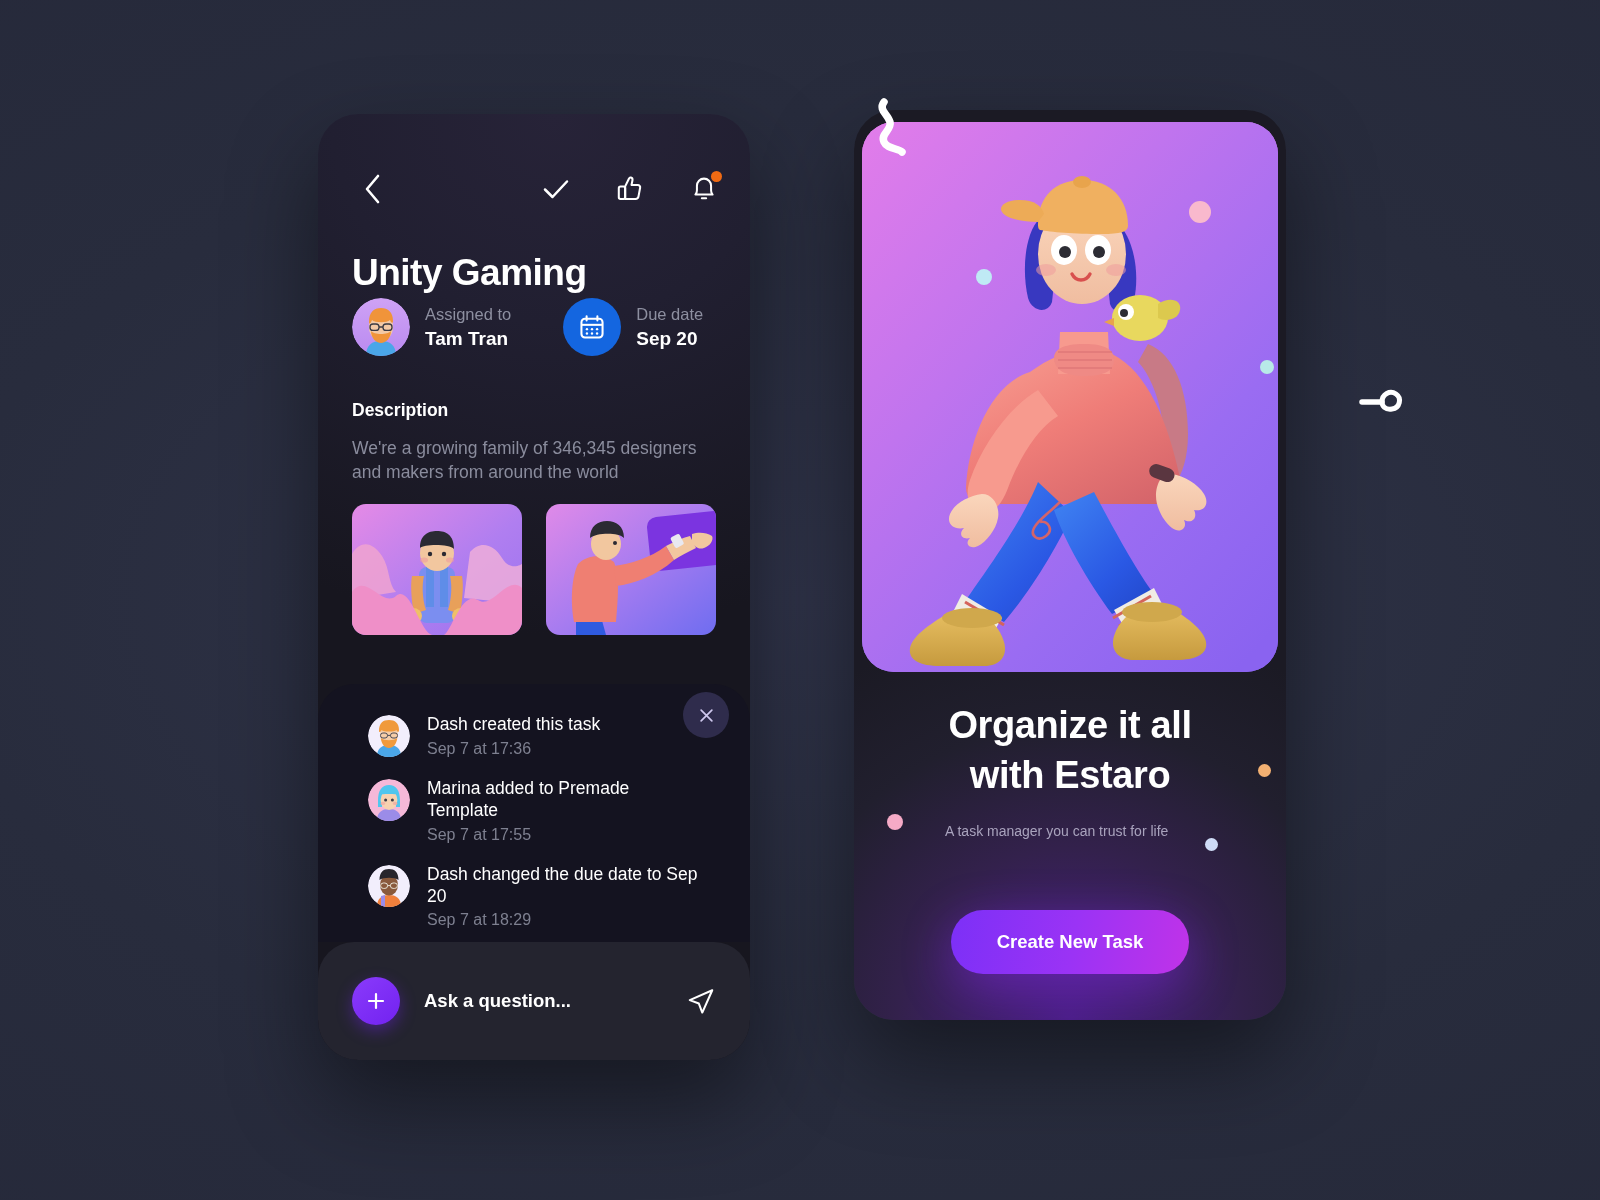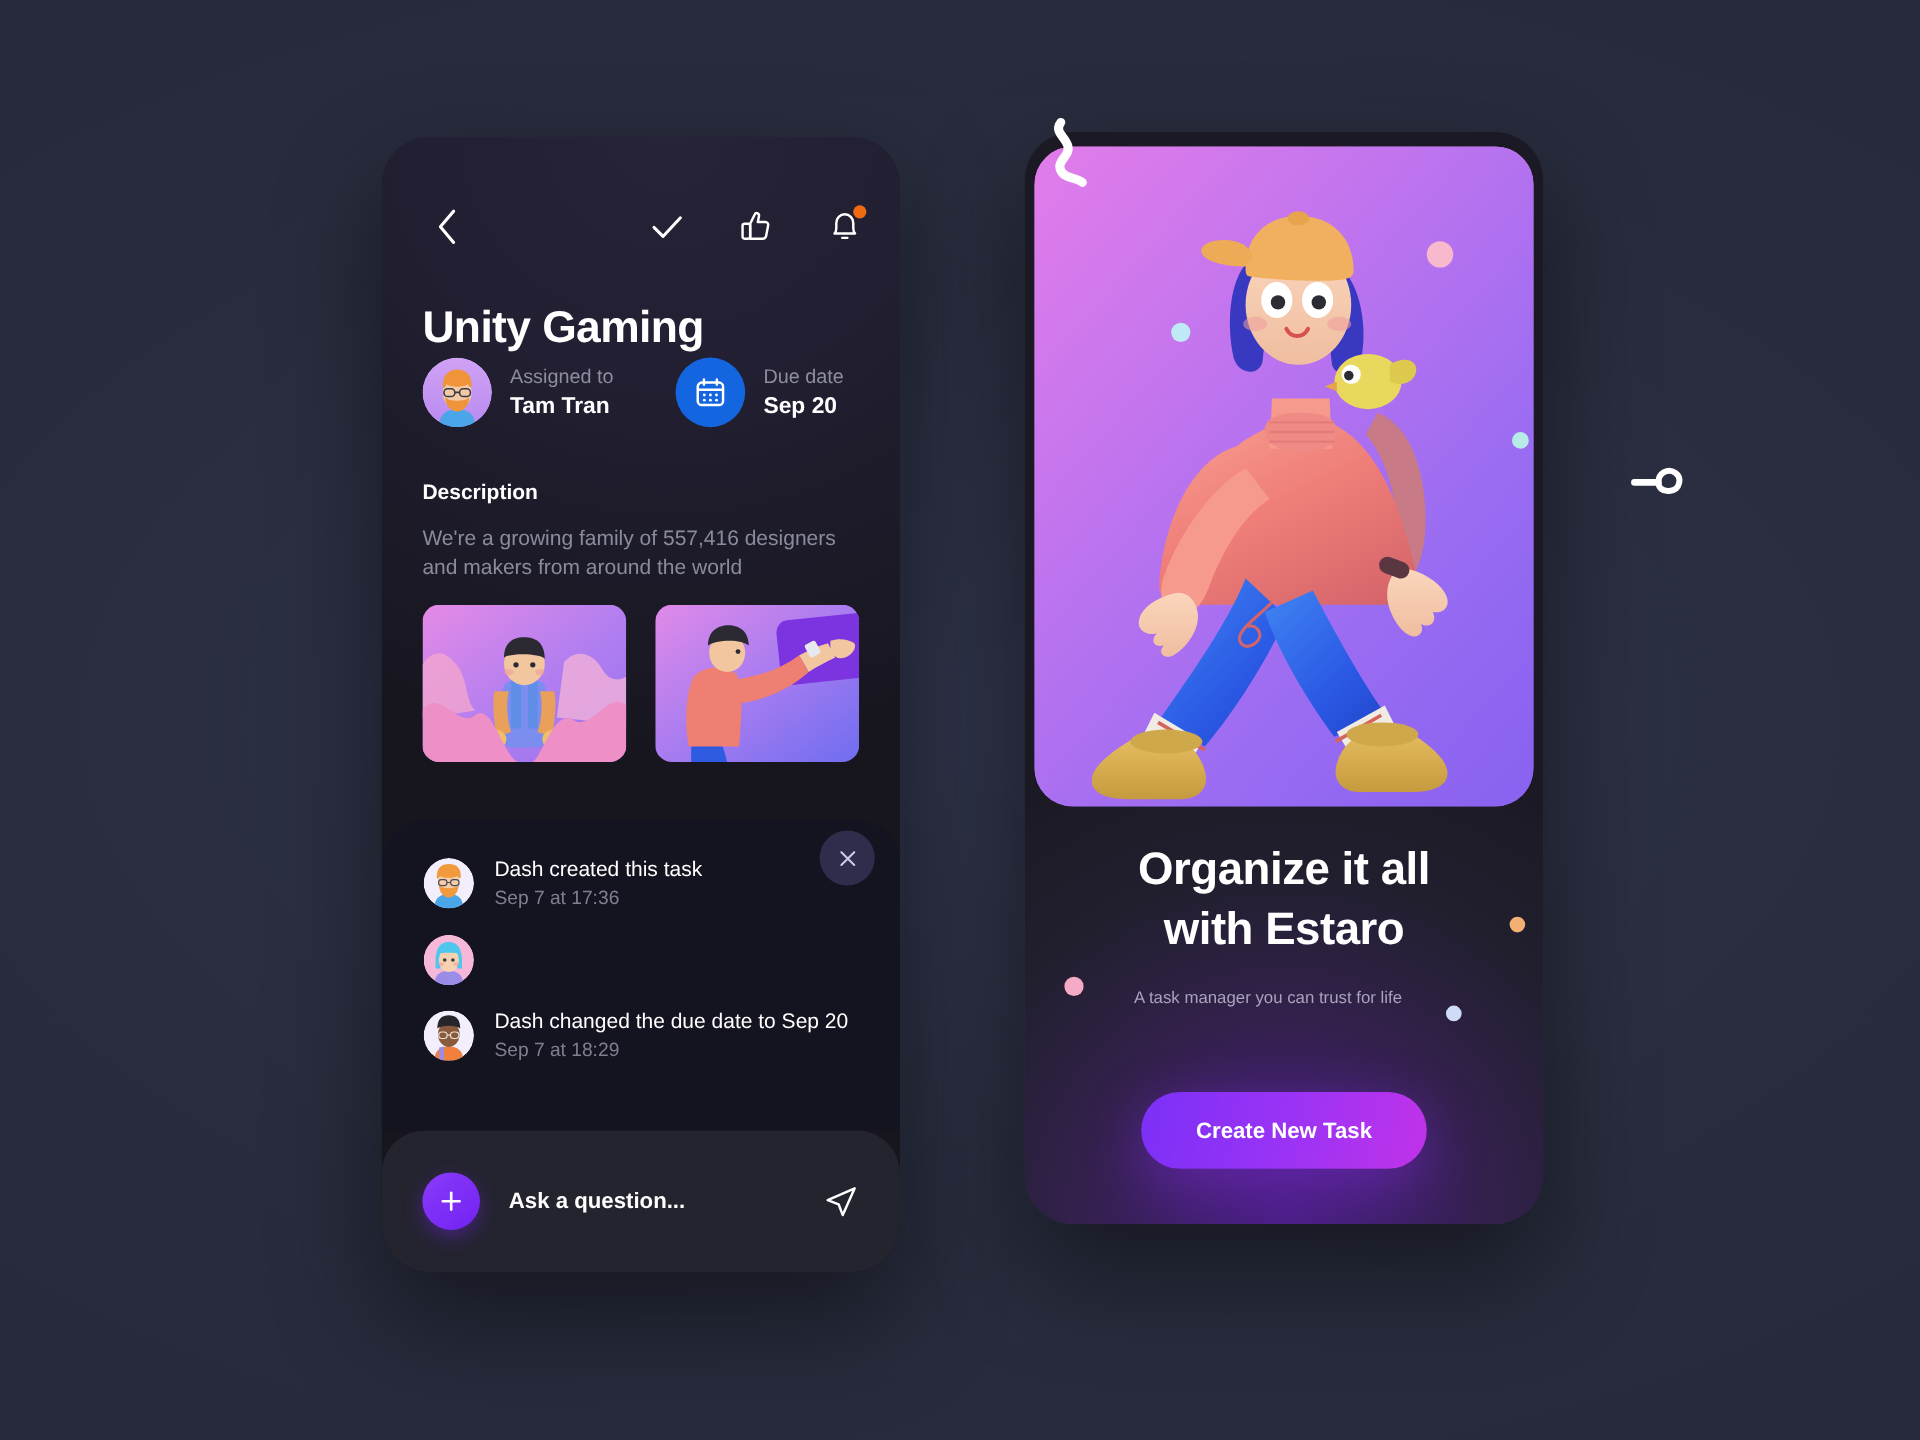--- a/index.html
+++ b/index.html
@@ -92,21 +92,21 @@
   .activity {
     position: absolute; left: 0; bottom: 118px;
     width: 432px; height: 258px;
     border-radius: 36px 36px 0 0;
     background: #141320;
     padding: 30px 0 0 0;
   }
   .act-list { position: relative; }
   .act-row {
     display: flex; align-items: flex-start; gap: 17px;
-    padding: 0 35px; margin-bottom: 20px;
+    padding: 0 50px; margin-bottom: 20px;
   }
   .act-av { width: 42px; height: 42px; border-radius: 50%; overflow: hidden;
             flex: none; position: relative; margin-top: 1px; }
   .act-title { font-size: 17.5px; color: #ffffff; line-height: 1.25; }
   .act-time { font-size: 16px; color: #7e8090; margin-top: 4px; }
   .close-btn {
     position: absolute; right: 21px; top: 8px;
     width: 46px; height: 46px; border-radius: 50%;
     background: rgba(118,110,190,.28);
     display: flex; align-items: center; justify-content: center;
@@ -255,21 +255,21 @@
             </svg>
           </div>
           <div>
             <div class="meta-label">Due date</div>
             <div class="meta-value">Sep 20</div>
           </div>
         </div>
       </div>
 
       <div class="sec-title">Description</div>
-      <div class="desc-text">We're a growing family of 557,416 designers and makers from around the world</div>
+      <div class="desc-text">We're a growing family of 346,345 designers and makers from around the world</div>
 
       <div class="thumbs">
         <div class="thumb">
           <svg width="170" height="131" viewBox="0 0 170 131">
             <defs>
               <linearGradient id="tg1" x1="0" y1="0" x2="1" y2="1">
                 <stop offset="0%" stop-color="#e58ae6"></stop>
                   <stop offset="55%" stop-color="#b07ef0"></stop>
                   <stop offset="100%" stop-color="#9a72ef"></stop>
               </linearGradient>
@@ -354,20 +354,24 @@
                 <path d="M9 42 C9 33 14 30 21 30 C28 30 33 33 33 42 Z" fill="#9b8ce8"></path>
                 <path d="M10 22 C10 11 14 6 21 6 C28 6 32 11 32 22 L32 28 L28 28 L28 17 L14 17 L14 28 L10 28 Z" fill="#4fc6ee"></path>
                 <ellipse cx="21" cy="21" rx="8.4" ry="10" fill="#f7d2b0"></ellipse>
                 <path d="M12 13 C14 9 28 9 30 13 C30 16 27 15 21 15 C15 15 12 16 12 13 Z" fill="#4fc6ee"></path>
                 <circle cx="17.6" cy="21" r="1.5" fill="#3b3b45"></circle>
                   <circle cx="24.4" cy="21" r="1.5" fill="#3b3b45"></circle>
                 <ellipse cx="14.8" cy="24.4" rx="2.4" ry="1.6" fill="#ef9c9c" opacity=".6"></ellipse>
                 <ellipse cx="27.2" cy="24.4" rx="2.4" ry="1.6" fill="#ef9c9c" opacity=".6"></ellipse>
               </svg>
             </div>
+            <div>
+              <div class="act-title">Marina added to Premade Template</div>
+              <div class="act-time">Sep 7 at 17:55</div>
+            </div>
           </div>
 
           <div class="act-row">
             <div class="act-av">
               <svg width="42" height="42" viewBox="0 0 42 42">
                 <circle cx="21" cy="21" r="21" fill="#f2eefc"></circle>
                 <path d="M9 42 C9 33 14 30 21 30 C28 30 33 33 33 42 Z" fill="#f0803c"></path>
                 <path d="M13 31 L17 30 L17 42 L13 42 Z" fill="#9b8ce8"></path>
                 <ellipse cx="21" cy="20" rx="9" ry="10.5" fill="#8a5a3c"></ellipse>
                 <path d="M11.5 15 C11.5 7 15.5 4 21 4 C26.5 4 30.5 7 30.5 15 C27 12 15 12 11.5 15 Z" fill="#26252c"></path>

